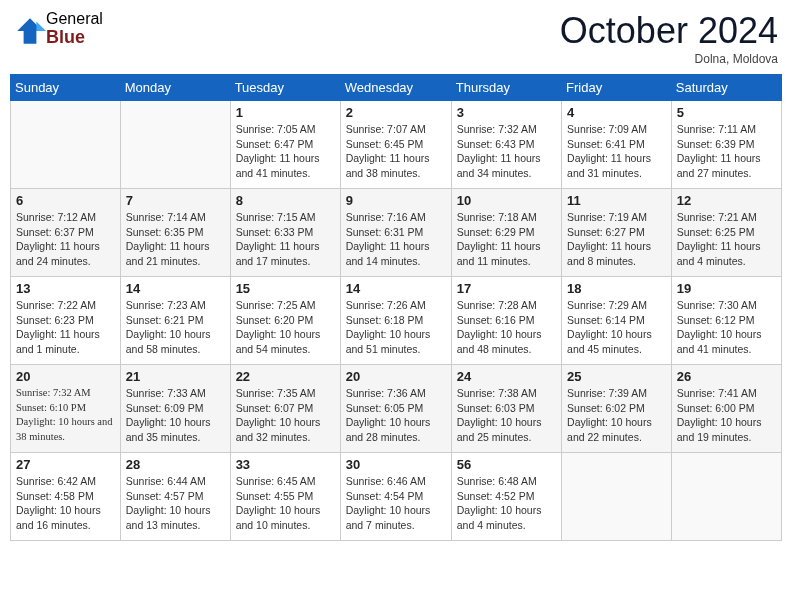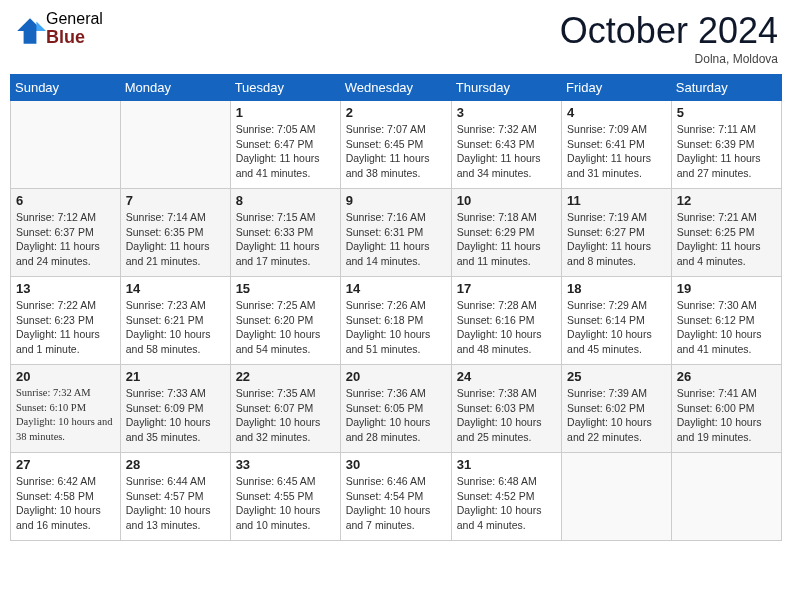--- a/index.html
+++ b/index.html
@@ -308,21 +308,21 @@
 Sunset: 4:55 PM
 Daylight: 10 hours and 10 minutes.</div>
         </td>
         <td>
           <div class="day-number">30</div>
           <div class="day-info" style="white-space: pre-line;">Sunrise: 6:46 AM
 Sunset: 4:54 PM
 Daylight: 10 hours and 7 minutes.</div>
         </td>
         <td>
-          <div class="day-number">31</div>
+          <div class="day-number">56</div>
           <div class="day-info" style="white-space: pre-line;">Sunrise: 6:48 AM
 Sunset: 4:52 PM
 Daylight: 10 hours and 4 minutes.</div>
         </td>
         <td class="empty-cell"></td>
         <td class="empty-cell"></td>
       </tr>
     </tbody>
 </table>
 

